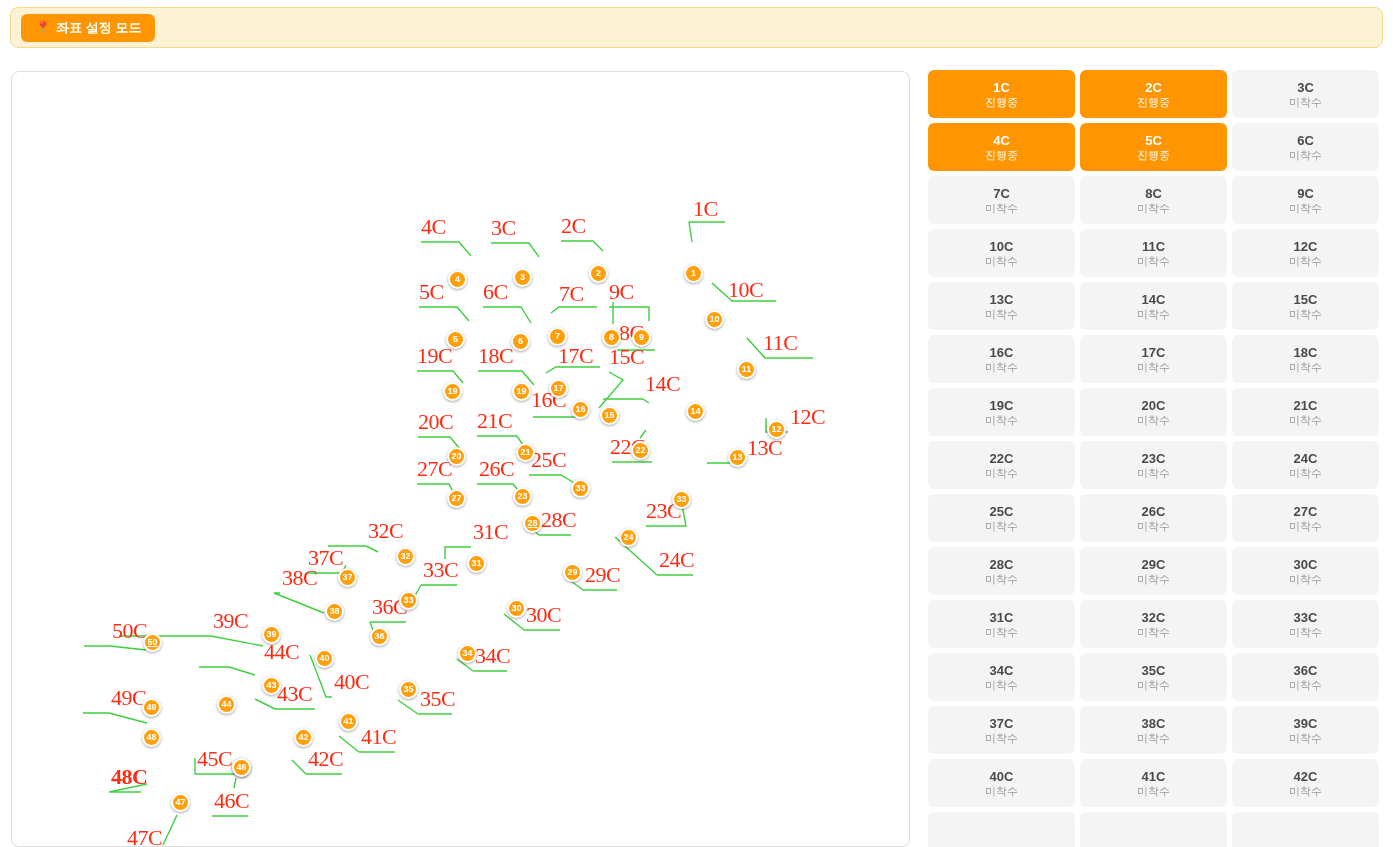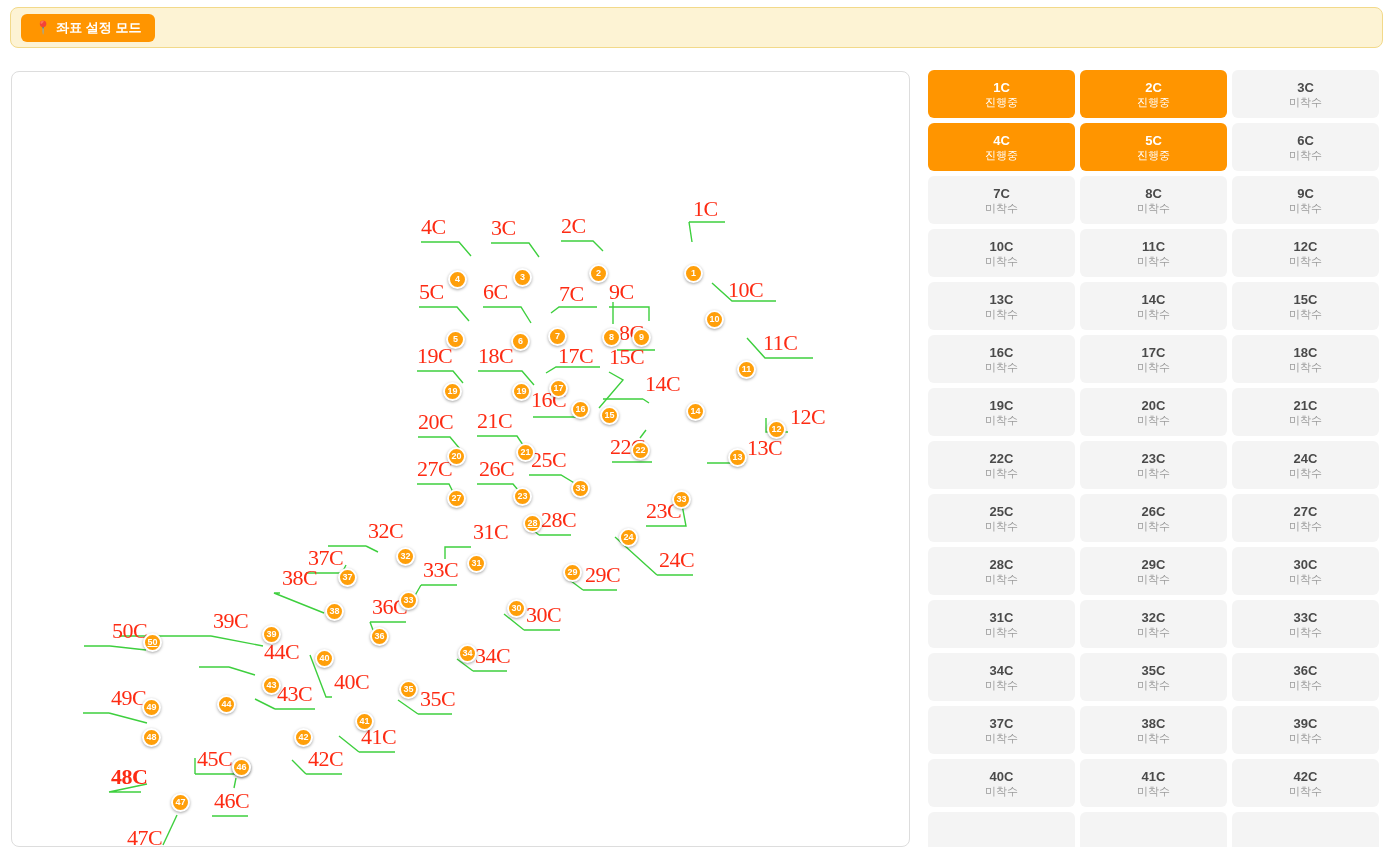--- a/index.html
+++ b/index.html
@@ -321,21 +321,21 @@
       <div class="pin-marker" style="left: 466px; top: 553px;">31</div>
       <div class="pin-marker" style="left: 395px; top: 546px;">32</div>
       <div class="pin-marker" style="left: 398px; top: 590px;">33</div>
       <div class="pin-marker" style="left: 457px; top: 643px;">34</div>
       <div class="pin-marker" style="left: 398px; top: 679px;">35</div>
       <div class="pin-marker" style="left: 369px; top: 626px;">36</div>
       <div class="pin-marker" style="left: 337px; top: 567px;">37</div>
       <div class="pin-marker" style="left: 324px; top: 601px;">38</div>
       <div class="pin-marker" style="left: 261px; top: 624px;">39</div>
       <div class="pin-marker" style="left: 314px; top: 648px;">40</div>
-      <div class="pin-marker" style="left: 338px; top: 711px; margin-left: 16px;">41</div>
+      <div class="pin-marker" style="left: 338px; top: 711px;">41</div>
       <div class="pin-marker" style="left: 293px; top: 727px;">42</div>
       <div class="pin-marker" style="left: 261px; top: 675px;">43</div>
       <div class="pin-marker" style="left: 216px; top: 694px;">44</div>
       <div class="pin-marker" style="left: 231px; top: 757px;">45</div>
       <div class="pin-marker" style="left: 231px; top: 757px;">46</div>
       <div class="pin-marker" style="left: 170px; top: 792px;">47</div>
       <div class="pin-marker" style="left: 141px; top: 727px;">48</div>
       <div class="pin-marker" style="left: 141px; top: 697px;">49</div>
       <div class="pin-marker" style="left: 142px; top: 632px; text-decoration: underline;">50</div>
     </div>

